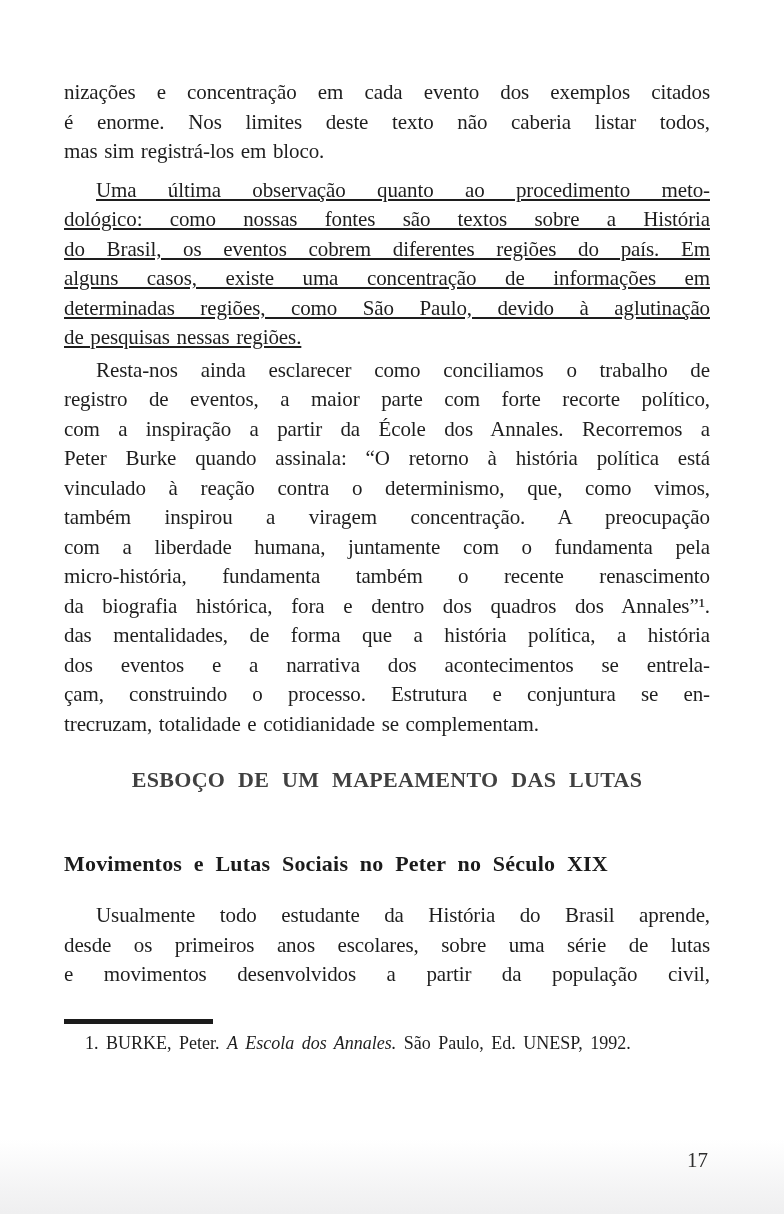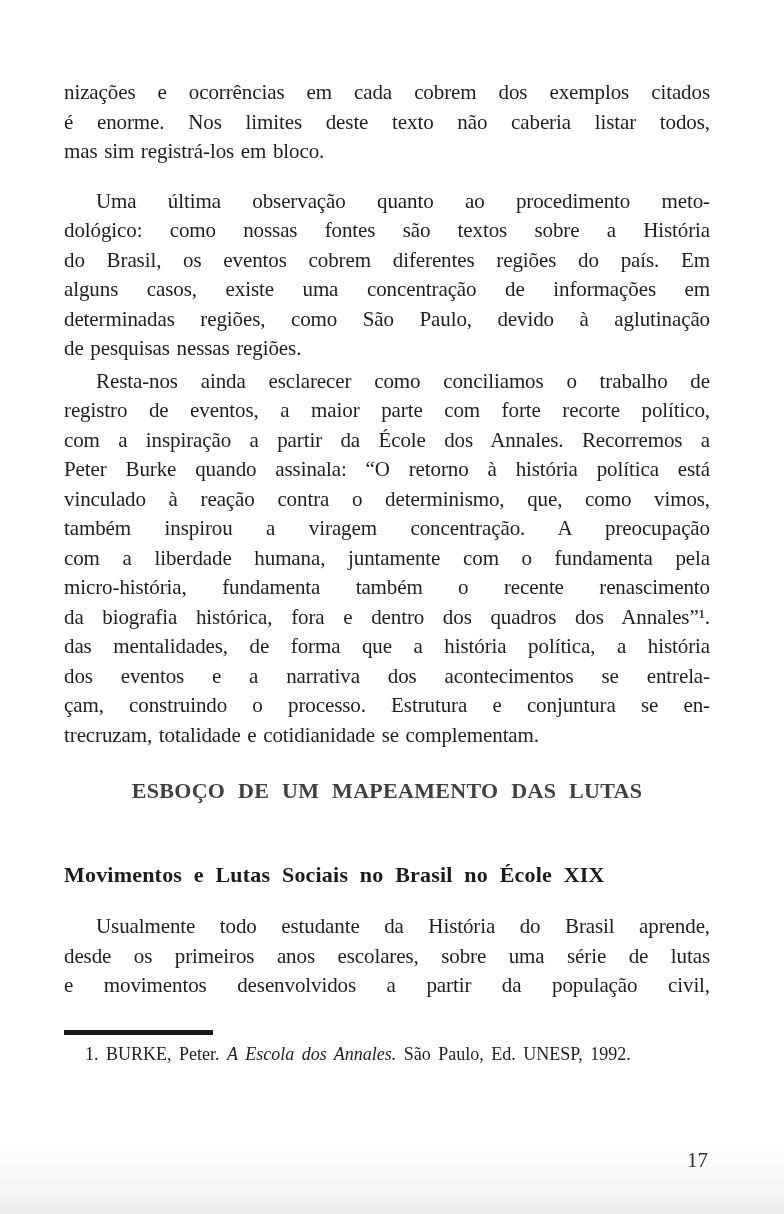--- a/index.html
+++ b/index.html
@@ -22,21 +22,21 @@
   .para {
     font-size: 21px;
     line-height: 29.5px;
     letter-spacing: -0.1px;
     word-spacing: 1.5px;
   }
   .pline { text-align: justify; text-align-last: justify; }
   .pline.last { text-align-last: left; }
   .pline.indent { text-indent: 32px; }
 
-  .p2 { margin-top: 20px; }
+  .p2 { margin-top: 9px; text-decoration: underline; }
   .p3 { margin-top: 3px; }
   .p4 { margin-top: 22px; }
 
   .section-heading {
     margin: 26px 0 0 0;
     font-size: 22px;
     font-weight: bold;
     line-height: 30px;
     text-align: center;
     letter-spacing: 0.3px;
@@ -87,21 +87,21 @@
     pointer-events: none;
   }
 </style>
 </head>
 <body>
 
 <div class="page">
   <div class="text-block">
 
     <div class="para p1">
-        <div class="pline">nizações e ocorrências em cada cobrem dos exemplos citados</div>
+        <div class="pline">nizações e concentração em cada evento dos exemplos citados</div>
         <div class="pline">é enorme. Nos limites deste texto não caberia listar todos,</div>
         <div class="pline last">mas sim registrá-los em bloco.</div>
       </div>
 
     <div class="para p2">
         <div class="pline indent">Uma última observação quanto ao procedimento meto-</div>
         <div class="pline">dológico: como nossas fontes são textos sobre a História</div>
         <div class="pline">do Brasil, os eventos cobrem diferentes regiões do país. Em</div>
         <div class="pline">alguns casos, existe uma concentração de informações em</div>
         <div class="pline">determinadas regiões, como São Paulo, devido à aglutinação</div>
@@ -119,21 +119,21 @@
         <div class="pline">micro-história, fundamenta também o recente renascimento</div>
         <div class="pline">da biografia histórica, fora e dentro dos quadros dos Annales”¹.</div>
         <div class="pline">das mentalidades, de forma que a história política, a história</div>
         <div class="pline">dos eventos e a narrativa dos acontecimentos se entrela-</div>
         <div class="pline">çam, construindo o processo. Estrutura e conjuntura se en-</div>
         <div class="pline last">trecruzam, totalidade e cotidianidade se complementam.</div>
       </div>
 
     <h2 class="section-heading">ESBOÇO DE UM MAPEAMENTO DAS LUTAS</h2>
 
-    <h3 class="subsection-heading">Movimentos e Lutas Sociais no Brasil no École XIX</h3>
+    <h3 class="subsection-heading">Movimentos e Lutas Sociais no Peter no Século XIX</h3>
 
     <div class="para p4">
         <div class="pline indent">Usualmente todo estudante da História do Brasil aprende,</div>
         <div class="pline">desde os primeiros anos escolares, sobre uma série de lutas</div>
         <div class="pline">e movimentos desenvolvidos a partir da população civil,</div>
       </div>
 
     <div class="footnote-area">
       <div class="footnote-rule"></div>
       <div class="footnote">

